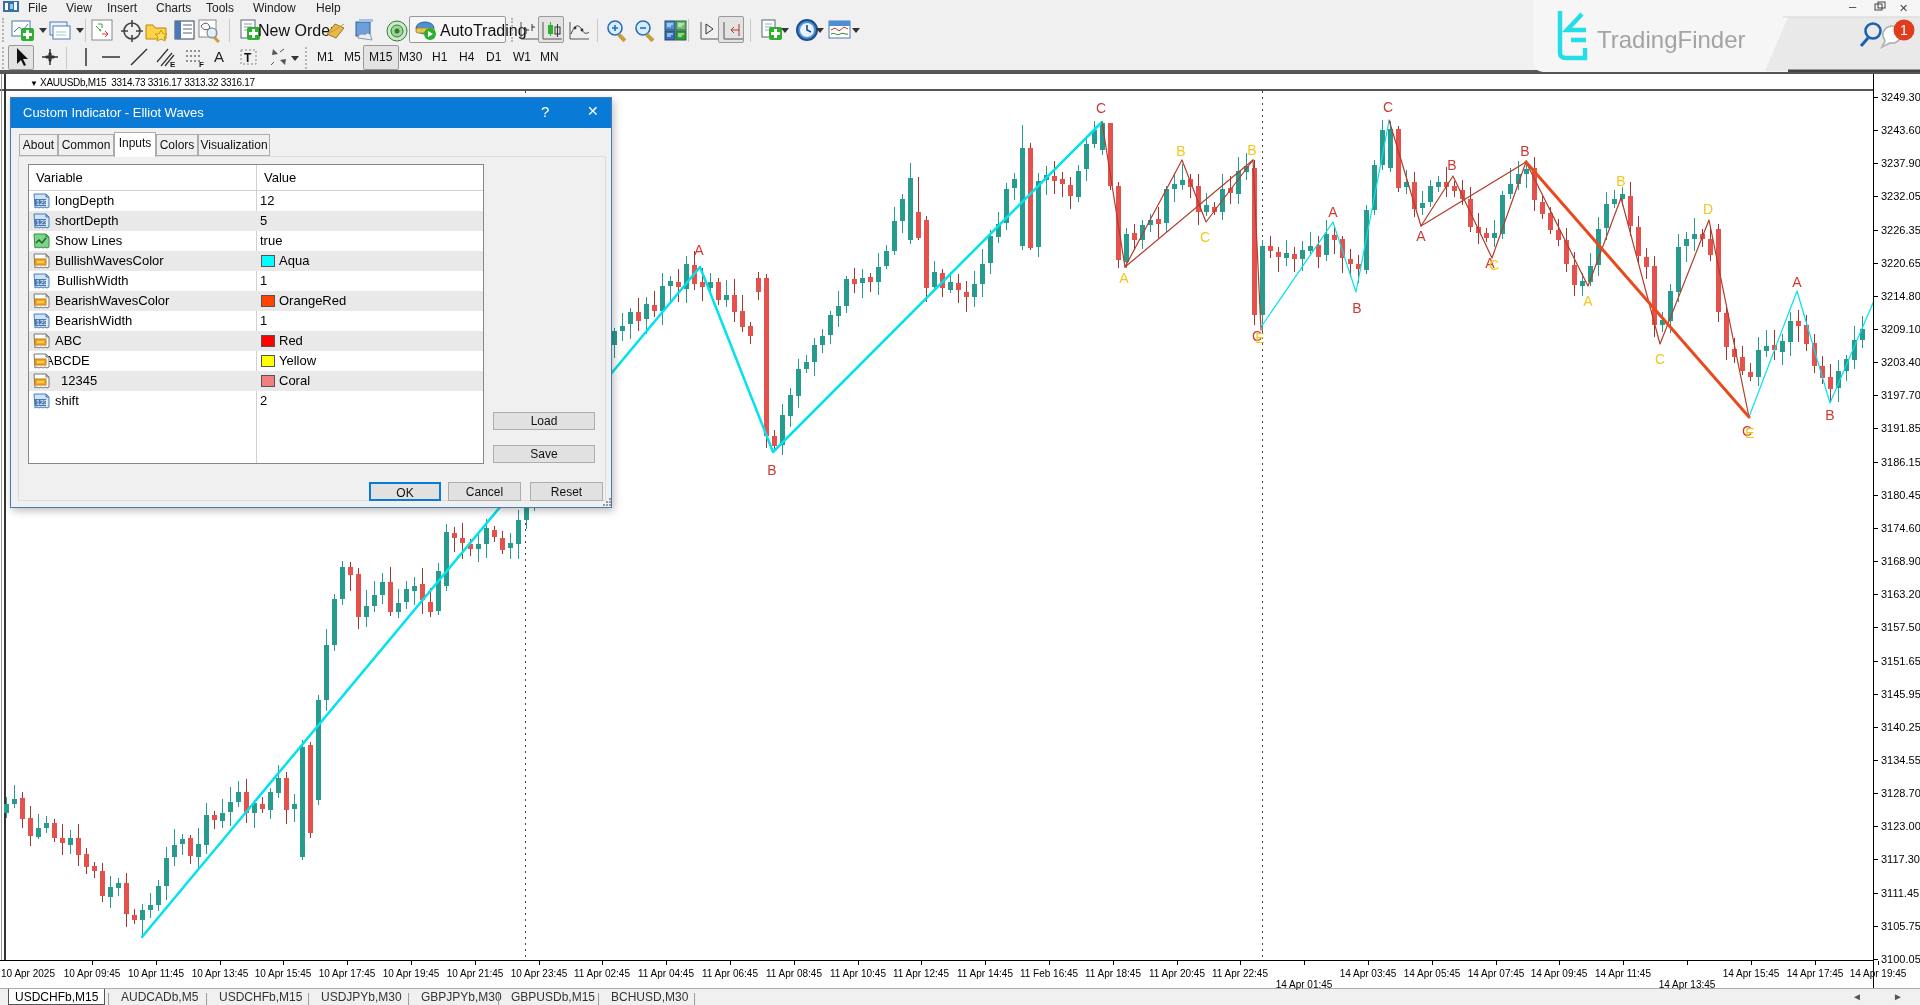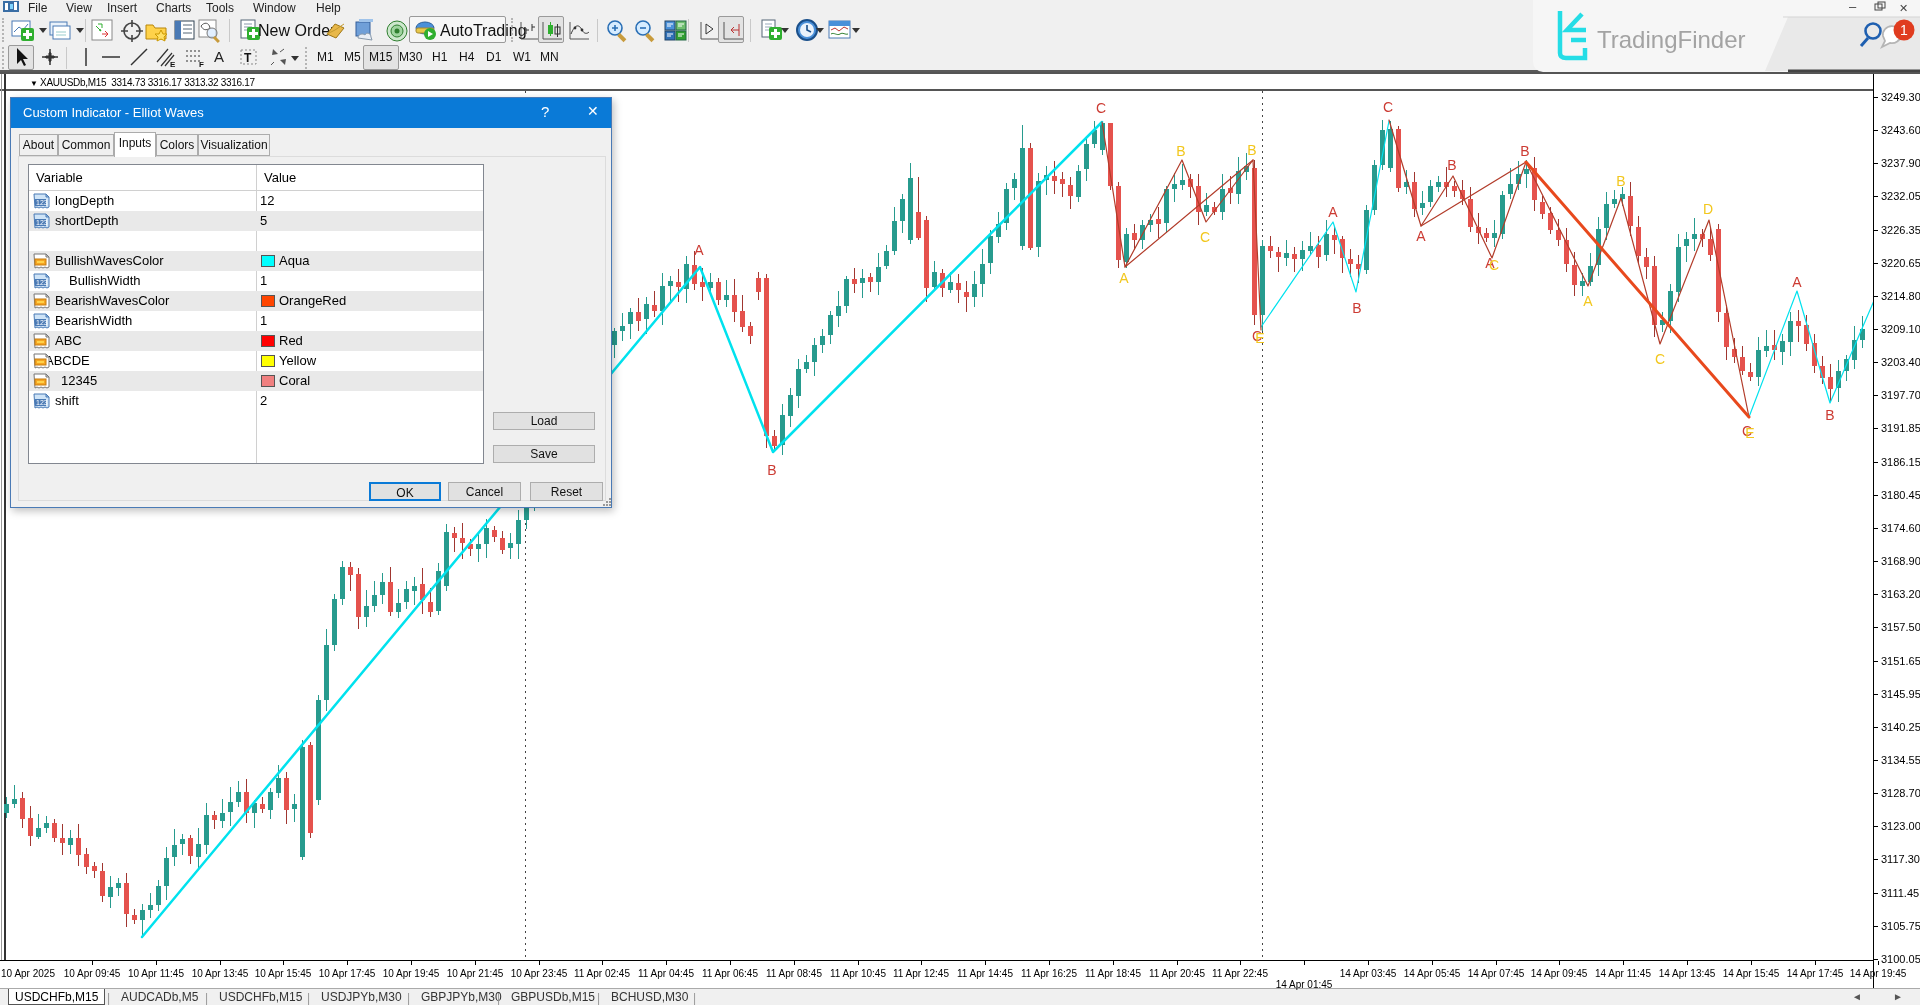--- a/index.html
+++ b/index.html
@@ -635,41 +635,41 @@
       <div class="abs" style="left:730px;top:7px;transform:translateX(-50%);white-space:nowrap">11 Apr 06:45</div>
       <div class="abs" style="left:730px;top:0;width:1px;height:4px;background:#000"></div>
       <div class="abs" style="left:794px;top:7px;transform:translateX(-50%);white-space:nowrap">11 Apr 08:45</div>
       <div class="abs" style="left:794px;top:0;width:1px;height:4px;background:#000"></div>
       <div class="abs" style="left:858px;top:7px;transform:translateX(-50%);white-space:nowrap">11 Apr 10:45</div>
       <div class="abs" style="left:858px;top:0;width:1px;height:4px;background:#000"></div>
       <div class="abs" style="left:921px;top:7px;transform:translateX(-50%);white-space:nowrap">11 Apr 12:45</div>
       <div class="abs" style="left:921px;top:0;width:1px;height:4px;background:#000"></div>
       <div class="abs" style="left:985px;top:7px;transform:translateX(-50%);white-space:nowrap">11 Apr 14:45</div>
       <div class="abs" style="left:985px;top:0;width:1px;height:4px;background:#000"></div>
-      <div class="abs" style="left:1049px;top:7px;transform:translateX(-50%);white-space:nowrap">11 Apr 16:25</div>
+      <div class="abs" style="left:1049px;top:7px;transform:translateX(-50%);white-space:nowrap">11 Feb 16:45</div>
       <div class="abs" style="left:1049px;top:0;width:1px;height:4px;background:#000"></div>
       <div class="abs" style="left:1113px;top:7px;transform:translateX(-50%);white-space:nowrap">11 Apr 18:45</div>
       <div class="abs" style="left:1113px;top:0;width:1px;height:4px;background:#000"></div>
       <div class="abs" style="left:1177px;top:7px;transform:translateX(-50%);white-space:nowrap">11 Apr 20:45</div>
       <div class="abs" style="left:1177px;top:0;width:1px;height:4px;background:#000"></div>
       <div class="abs" style="left:1240px;top:7px;transform:translateX(-50%);white-space:nowrap">11 Apr 22:45</div>
       <div class="abs" style="left:1240px;top:0;width:1px;height:4px;background:#000"></div>
       <div class="abs" style="left:1304px;top:18px;transform:translateX(-50%);white-space:nowrap">14 Apr 01:45</div>
       <div class="abs" style="left:1304px;top:0;width:1px;height:4px;background:#000"></div>
       <div class="abs" style="left:1368px;top:7px;transform:translateX(-50%);white-space:nowrap">14 Apr 03:45</div>
       <div class="abs" style="left:1368px;top:0;width:1px;height:4px;background:#000"></div>
       <div class="abs" style="left:1432px;top:7px;transform:translateX(-50%);white-space:nowrap">14 Apr 05:45</div>
       <div class="abs" style="left:1432px;top:0;width:1px;height:4px;background:#000"></div>
       <div class="abs" style="left:1496px;top:7px;transform:translateX(-50%);white-space:nowrap">14 Apr 07:45</div>
       <div class="abs" style="left:1496px;top:0;width:1px;height:4px;background:#000"></div>
       <div class="abs" style="left:1559px;top:7px;transform:translateX(-50%);white-space:nowrap">14 Apr 09:45</div>
       <div class="abs" style="left:1559px;top:0;width:1px;height:4px;background:#000"></div>
       <div class="abs" style="left:1623px;top:7px;transform:translateX(-50%);white-space:nowrap">14 Apr 11:45</div>
       <div class="abs" style="left:1623px;top:0;width:1px;height:4px;background:#000"></div>
-      <div class="abs" style="left:1687px;top:7px;transform:translateX(-50%);white-space:nowrap">14 Apr 13:45</div>
+      <div class="abs" style="left:1687px;top:18px;transform:translateX(-50%);white-space:nowrap">14 Apr 13:45</div>
       <div class="abs" style="left:1687px;top:0;width:1px;height:4px;background:#000"></div>
       <div class="abs" style="left:1751px;top:7px;transform:translateX(-50%);white-space:nowrap">14 Apr 15:45</div>
       <div class="abs" style="left:1751px;top:0;width:1px;height:4px;background:#000"></div>
       <div class="abs" style="left:1815px;top:7px;transform:translateX(-50%);white-space:nowrap">14 Apr 17:45</div>
       <div class="abs" style="left:1815px;top:0;width:1px;height:4px;background:#000"></div>
       <div class="abs" style="left:1878px;top:7px;transform:translateX(-50%);white-space:nowrap">14 Apr 19:45</div>
       <div class="abs" style="left:1878px;top:0;width:1px;height:4px;background:#000"></div>
     </div>
     <div id="tabs" class="abs">
       <div class="tab tabactive" style="left:8px;width:97px;text-align:center">USDCHFb,M15</div>
@@ -944,32 +944,37 @@
             <path d="M13 1 l0 3 l3 0 z" fill="#9cc3e5" stroke="#4a7ab5"></path>
             <rect x="2" y="6" width="11" height="7" fill="#4a7ab5"></rect>
             <text x="3" y="12" font-size="7" fill="#fff" font-family="Liberation Sans,sans-serif">123</text>
           </svg><span style="margin-left:26px">longDepth</span><span class="vcol">12</span></div>
         <div class="drow dgray" style="top:46px"><svg class="abs" style="left:4px;top:2px" width="17" height="16">
             <path d="M1 1 h12 l3 3 v10 l-2 1 l-2 -1 l-2 1 l-2 -1 l-2 1 l-2 -1 l-2 1 z" fill="#cfe4f7" stroke="#4a7ab5"></path>
             <path d="M13 1 l0 3 l3 0 z" fill="#9cc3e5" stroke="#4a7ab5"></path>
             <rect x="2" y="6" width="11" height="7" fill="#4a7ab5"></rect>
             <text x="3" y="12" font-size="7" fill="#fff" font-family="Liberation Sans,sans-serif">123</text>
           </svg><span style="margin-left:26px">shortDepth</span><span class="vcol">5</span></div>
+        <div class="drow" style="top:66px"><svg class="abs" style="left:4px;top:2px" width="17" height="16">
+            <path d="M1 1 h12 l3 3 v10 l-2 1 l-2 -1 l-2 1 l-2 -1 l-2 1 l-2 -1 l-2 1 z" fill="#7fd48a" stroke="#2f8f3f"></path>
+            <path d="M13 1 l0 3 l3 0 z" fill="#5fb56a" stroke="#2f8f3f"></path>
+            <path d="M3 10 l3-3 l3 3 l4-5" fill="none" stroke="#1f5f2f" stroke-width="1.5"></path>
+          </svg><span style="margin-left:26px">Show Lines</span><span class="vcol">true</span></div>
         <div class="drow dgray" style="top:86px"><svg class="abs" style="left:4px;top:2px" width="17" height="16">
             <path d="M1 1 h12 l3 3 v10 l-2 1 l-2 -1 l-2 1 l-2 -1 l-2 1 l-2 -1 l-2 1 z" fill="#fff" stroke="#777"></path>
             <path d="M13 1 l0 3 l3 0 z" fill="#ddd" stroke="#777"></path>
             <rect x="2" y="6" width="11" height="6" fill="#f5a623" stroke="#c87d10"></rect>
             <rect x="4" y="8" width="7" height="2" fill="#ffd24a"></rect>
           </svg><span style="margin-left:26px">BullishWavesColor</span><span class="swatch" style="background:#00ffff"></span><span class="vcol" style="left:250px">Aqua</span></div>
         <div class="drow" style="top:106px"><svg class="abs" style="left:4px;top:2px" width="17" height="16">
             <path d="M1 1 h12 l3 3 v10 l-2 1 l-2 -1 l-2 1 l-2 -1 l-2 1 l-2 -1 l-2 1 z" fill="#cfe4f7" stroke="#4a7ab5"></path>
             <path d="M13 1 l0 3 l3 0 z" fill="#9cc3e5" stroke="#4a7ab5"></path>
             <rect x="2" y="6" width="11" height="7" fill="#4a7ab5"></rect>
             <text x="3" y="12" font-size="7" fill="#fff" font-family="Liberation Sans,sans-serif">123</text>
-          </svg><span style="margin-left:40px">BullishWidth</span><span class="vcol">1</span></div>
+          </svg><span style="margin-left:28px">BullishWidth</span><span class="vcol">1</span></div>
         <div class="drow dgray" style="top:126px"><svg class="abs" style="left:4px;top:2px" width="17" height="16">
             <path d="M1 1 h12 l3 3 v10 l-2 1 l-2 -1 l-2 1 l-2 -1 l-2 1 l-2 -1 l-2 1 z" fill="#fff" stroke="#777"></path>
             <path d="M13 1 l0 3 l3 0 z" fill="#ddd" stroke="#777"></path>
             <rect x="2" y="6" width="11" height="6" fill="#f5a623" stroke="#c87d10"></rect>
             <rect x="4" y="8" width="7" height="2" fill="#ffd24a"></rect>
           </svg><span style="margin-left:26px">BearishWavesColor</span><span class="swatch" style="background:#ff4500"></span><span class="vcol" style="left:250px">OrangeRed</span></div>
         <div class="drow" style="top:146px"><svg class="abs" style="left:4px;top:2px" width="17" height="16">
             <path d="M1 1 h12 l3 3 v10 l-2 1 l-2 -1 l-2 1 l-2 -1 l-2 1 l-2 -1 l-2 1 z" fill="#cfe4f7" stroke="#4a7ab5"></path>
             <path d="M13 1 l0 3 l3 0 z" fill="#9cc3e5" stroke="#4a7ab5"></path>
             <rect x="2" y="6" width="11" height="7" fill="#4a7ab5"></rect>

